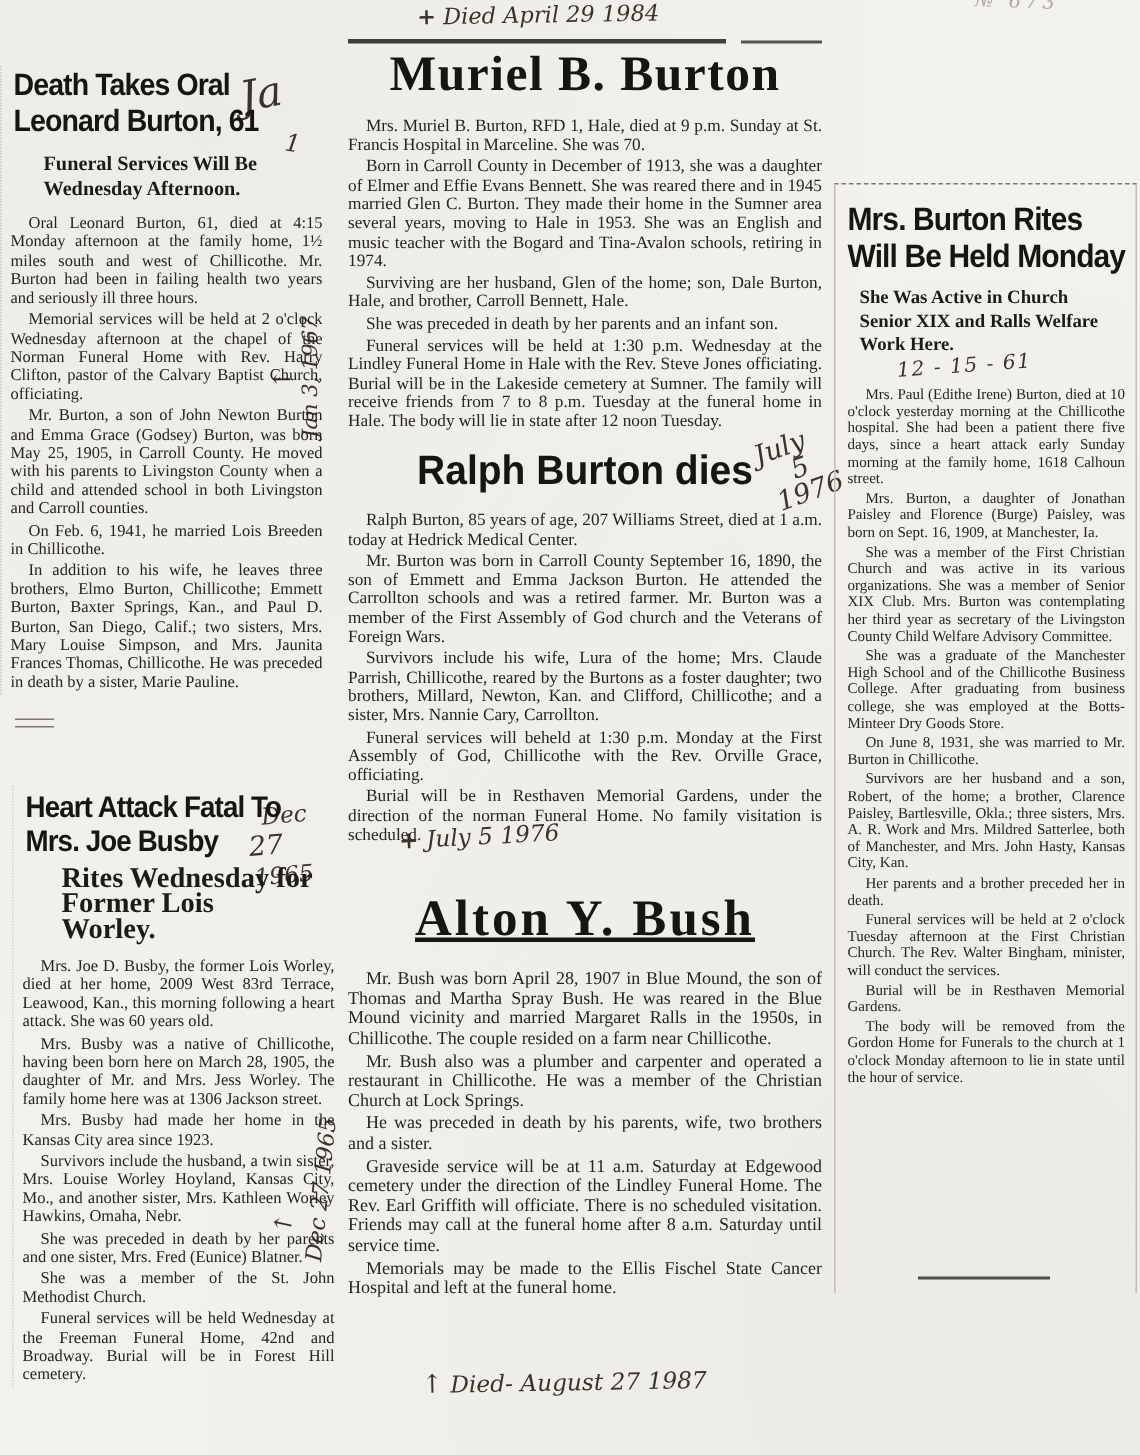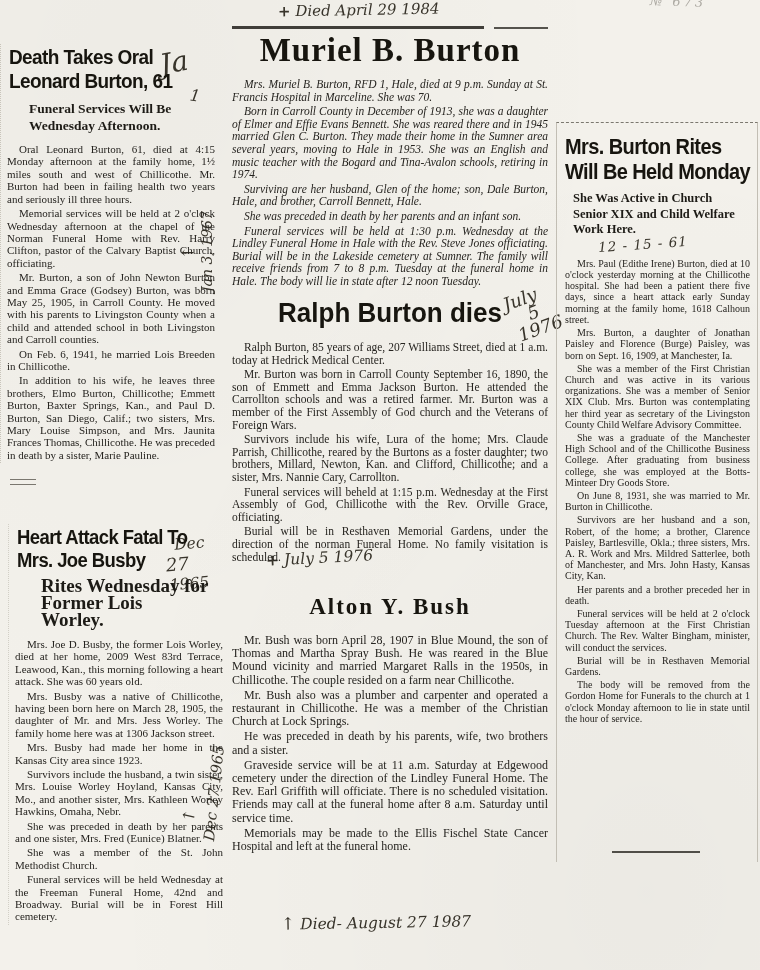--- a/index.html
+++ b/index.html
@@ -49,24 +49,24 @@
     left:556px; top:122px; width:202px; height:740px;
     border-left:1px solid #c2beb4; border-right:1px solid #c2beb4;
     border-top:1px dashed #7b786f; padding:8px 7px 0 8px; box-sizing:border-box;
   }
   #clip-oral  h2 { width:178px; font-size:19px;   margin:2px 0 10px 2px; }
   #clip-busby h2 { width:178px; font-size:18.5px; margin:2px 0 8px 2px; }
   #clip-oral  .subhead { margin:0 0 9px 22px; width:172px; font-size:13.5px; line-height:17px; }
   #clip-busby .subhead { margin:0 0 10px 26px; width:168px; font-size:19px; line-height:17px; }
   #clip-oral  .body, #clip-busby .body { width:208px; }
   #blk-muriel h1 { font-size:33px; letter-spacing:1px; margin-top:32px; }
-  #blk-muriel .body { margin-top:9px;font-style:italic; }
+  #blk-muriel .body { margin-top:9px; }
   #blk-ralph h2 { font-family:"Liberation Sans", sans-serif; font-weight:bold; color:#17150f;
                   text-align:center; font-size:26px; margin:0 0 12px 0; transform:scale(1,1.05); }
-  #blk-alton h2 { font-size:23px; letter-spacing:2px; margin:0 0 14px 0; }
+  #blk-alton h2 { font-size:34px; letter-spacing:2px; margin:0 0 14px 0;text-decoration:underline; }
   #clip-edithe h2 { width:190px; font-size:20px; margin:4px 0 10px 0; }
   #clip-edithe .subhead { margin:0 0 20px 8px; width:176px; font-size:12.5px; line-height:15.5px; }
 </style>
 </head>
 <body>
 
 <div class="page">
 
   <div class="hw" style="left:278px; top:1px; font-size:15px; transform:rotate(-1deg);">
     <span style="font-weight:bold; font-style:normal;">+</span>
@@ -151,41 +151,41 @@
         <p>Funeral services will be held at 1:30 p.m. Wednesday at the Lindley Funeral Home in Hale with the Rev. Steve Jones officiating. Burial will be in the Lakeside cemetery at Sumner. The family will receive friends from 7 to 8 p.m. Tuesday at the funeral home in Hale. The body will lie in state after 12 noon Tuesday.</p>
       </div>
     </section>
 
     <section id="blk-ralph">
       <h2>Ralph Burton dies</h2>
       <div class="body md">
         <p>Ralph Burton, 85 years of age, 207 Williams Street, died at 1 a.m. today at Hedrick Medical Center.</p>
         <p>Mr. Burton was born in Carroll County September 16, 1890, the son of Emmett and Emma Jackson Burton. He attended the Carrollton schools and was a retired farmer. Mr. Burton was a member of the First Assembly of God church and the Veterans of Foreign Wars.</p>
         <p>Survivors include his wife, Lura of the home; Mrs. Claude Parrish, Chillicothe, reared by the Burtons as a foster daughter; two brothers, Millard, Newton, Kan. and Clifford, Chillicothe; and a sister, Mrs. Nannie Cary, Carrollton.</p>
-        <p>Funeral services will beheld at 1:15 p.m. Wednesday at the First Assembly of God, Chillicothe with the Rev. Orville Grace, officiating.</p>
+        <p>Funeral services will beheld at 1:30 p.m. Monday at the First Assembly of God, Chillicothe with the Rev. Orville Grace, officiating.</p>
         <p>Burial will be in Resthaven Memorial Gardens, under the direction of the norman Funeral Home. No family visitation is scheduled.</p>
       </div>
     </section>
 
     <section id="blk-alton">
       <h2 class="head-serif">Alton Y. Bush</h2>
       <div class="body lg">
         <p>Mr. Bush was born April 28, 1907 in Blue Mound, the son of Thomas and Martha Spray Bush. He was reared in the Blue Mound vicinity and married Margaret Ralls in the 1950s, in Chillicothe. The couple resided on a farm near Chillicothe.</p>
         <p>Mr. Bush also was a plumber and carpenter and operated a restaurant in Chillicothe. He was a member of the Christian Church at Lock Springs.</p>
         <p>He was preceded in death by his parents, wife, two brothers and a sister.</p>
         <p>Graveside service will be at 11 a.m. Saturday at Edgewood cemetery under the direction of the Lindley Funeral Home. The Rev. Earl Griffith will officiate. There is no scheduled visitation. Friends may call at the funeral home after 8 a.m. Saturday until service time.</p>
         <p>Memorials may be made to the Ellis Fischel State Cancer Hospital and left at the funeral home.</p>
       </div>
     </section>
 
   </div>
 
   <section class="clipping" id="clip-edithe">
     <h2 class="head-sans">Mrs. Burton Rites Will Be Held Monday</h2>
-    <h3 class="subhead">She Was Active in Church Senior XIX and Child Welfare Work Here.</h3>
+    <h3 class="subhead">She Was Active in Church Senior XIX and Ralls Welfare Work Here.</h3>
     <div class="body xs">
       <p>Mrs. Paul (Edithe Irene) Burton, died at 10 o'clock yesterday morning at the Chillicothe hospital. She had been a patient there five days, since a heart attack early Sunday morning at the family home, 1618 Calhoun street.</p>
       <p>Mrs. Burton, a daughter of Jonathan Paisley and Florence (Burge) Paisley, was born on Sept. 16, 1909, at Manchester, Ia.</p>
       <p>She was a member of the First Christian Church and was active in its various organizations. She was a member of Senior XIX Club. Mrs. Burton was contemplating her third year as secretary of the Livingston County Child Welfare Advisory Committee.</p>
       <p>She was a graduate of the Manchester High School and of the Chillicothe Business College. After graduating from business college, she was employed at the Botts-Minteer Dry Goods Store.</p>
       <p>On June 8, 1931, she was married to Mr. Burton in Chillicothe.</p>
       <p>Survivors are her husband and a son, Robert, of the home; a brother, Clarence Paisley, Bartlesville, Okla.; three sisters, Mrs. A. R. Work and Mrs. Mildred Satterlee, both of Manchester, and Mrs. John Hasty, Kansas City, Kan.</p>
       <p>Her parents and a brother preceded her in death.</p>
       <p>Funeral services will be held at 2 o'clock Tuesday afternoon at the First Christian Church. The Rev. Walter Bingham, minister, will conduct the services.</p>
       <p>Burial will be in Resthaven Memorial Gardens.</p>

